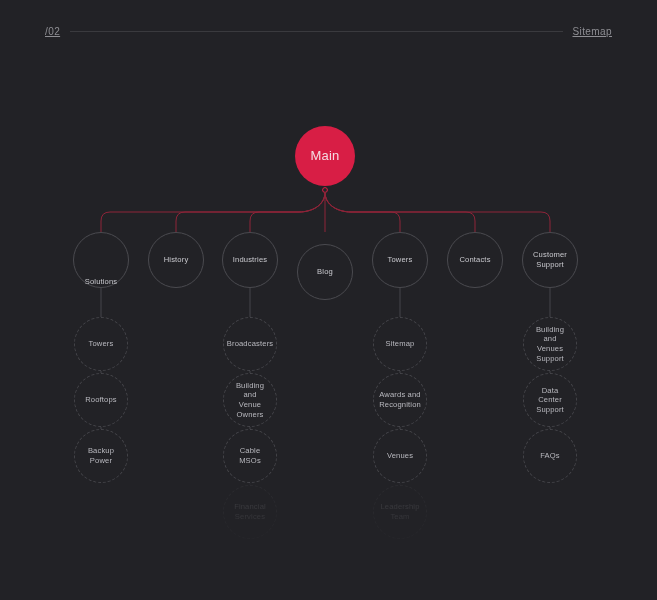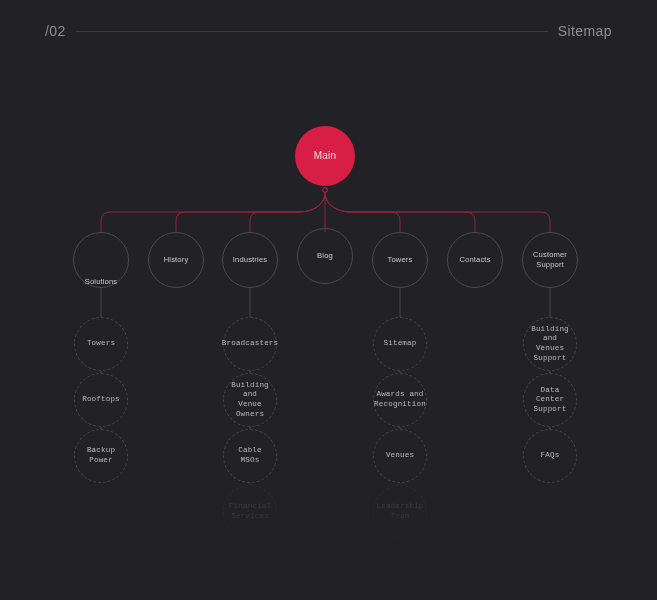--- a/index.html
+++ b/index.html
@@ -22,25 +22,26 @@
     position: absolute;
     left: 45px;
     top: 22px;
     width: 567px;
     height: 18px;
     display: flex;
     align-items: center;
     gap: 10px;
   }
   .header-label {
-    font-size: 14px;
+    font-size: 10px;
     color: #8e8e93;
     letter-spacing: 0.4px;
     white-space: nowrap;
     flex: none;
+    text-decoration: underline;
   }
   .header-rule {
     flex: 1 1 auto;
     height: 1px;
     background: #3a3a3e;
   }
 
   
   .edges {
     position: absolute;
@@ -69,31 +70,30 @@
     white-space: pre-line;
     padding: 0 6px;
   }
 
   .node.main {
     background: #D81E45;
     border: none;
   }
   .node.main .node-label {
     color: #f4dbe1;
-    font-size: 10px;
+    font-size: 13px;
   }
 
   .node.solid {
     border: 1px solid #4a4a4f;
     background: transparent;
   }
   .node.dashed {
     border: 1px dashed #46464b;
     background: transparent;
-    font-family: Liberation Mono, monospace;
   }
   .node.dashed .node-label { color: #b9b9bf; }
 
   
   .node.faded { opacity: 0.30; }
   .node.faded .node-label { color: #8a8a90; }
 
   
   .fade-veil {
     position: absolute;
@@ -170,21 +170,21 @@
         <span class="node-label">Building and
 Venue Owners</span>
       </div>
       <div class="node dashed" style="left: 223px; top: 429px; width: 54px; height: 54px;">
         <span class="node-label">Cable MSOs</span>
       </div>
       <div class="node dashed faded" style="left: 223px; top: 485px; width: 54px; height: 54px;">
         <span class="node-label">Financial
 Services</span>
       </div>
-      <div class="node solid" style="left: 297px; top: 228px; width: 56px; height: 56px; align-items: center;">
+      <div class="node solid" style="left: 297px; top: 244px; width: 56px; height: 56px; align-items: center;">
         <span class="node-label">Blog</span>
       </div>
       <div class="node solid" style="left: 372px; top: 232px; width: 56px; height: 56px;">
         <span class="node-label">Towers</span>
       </div>
       <div class="node dashed" style="left: 373px; top: 317px; width: 54px; height: 54px;">
         <span class="node-label">Sitemap</span>
       </div>
       <div class="node dashed" style="left: 373px; top: 373px; width: 54px; height: 54px;">
         <span class="node-label">Awards and

